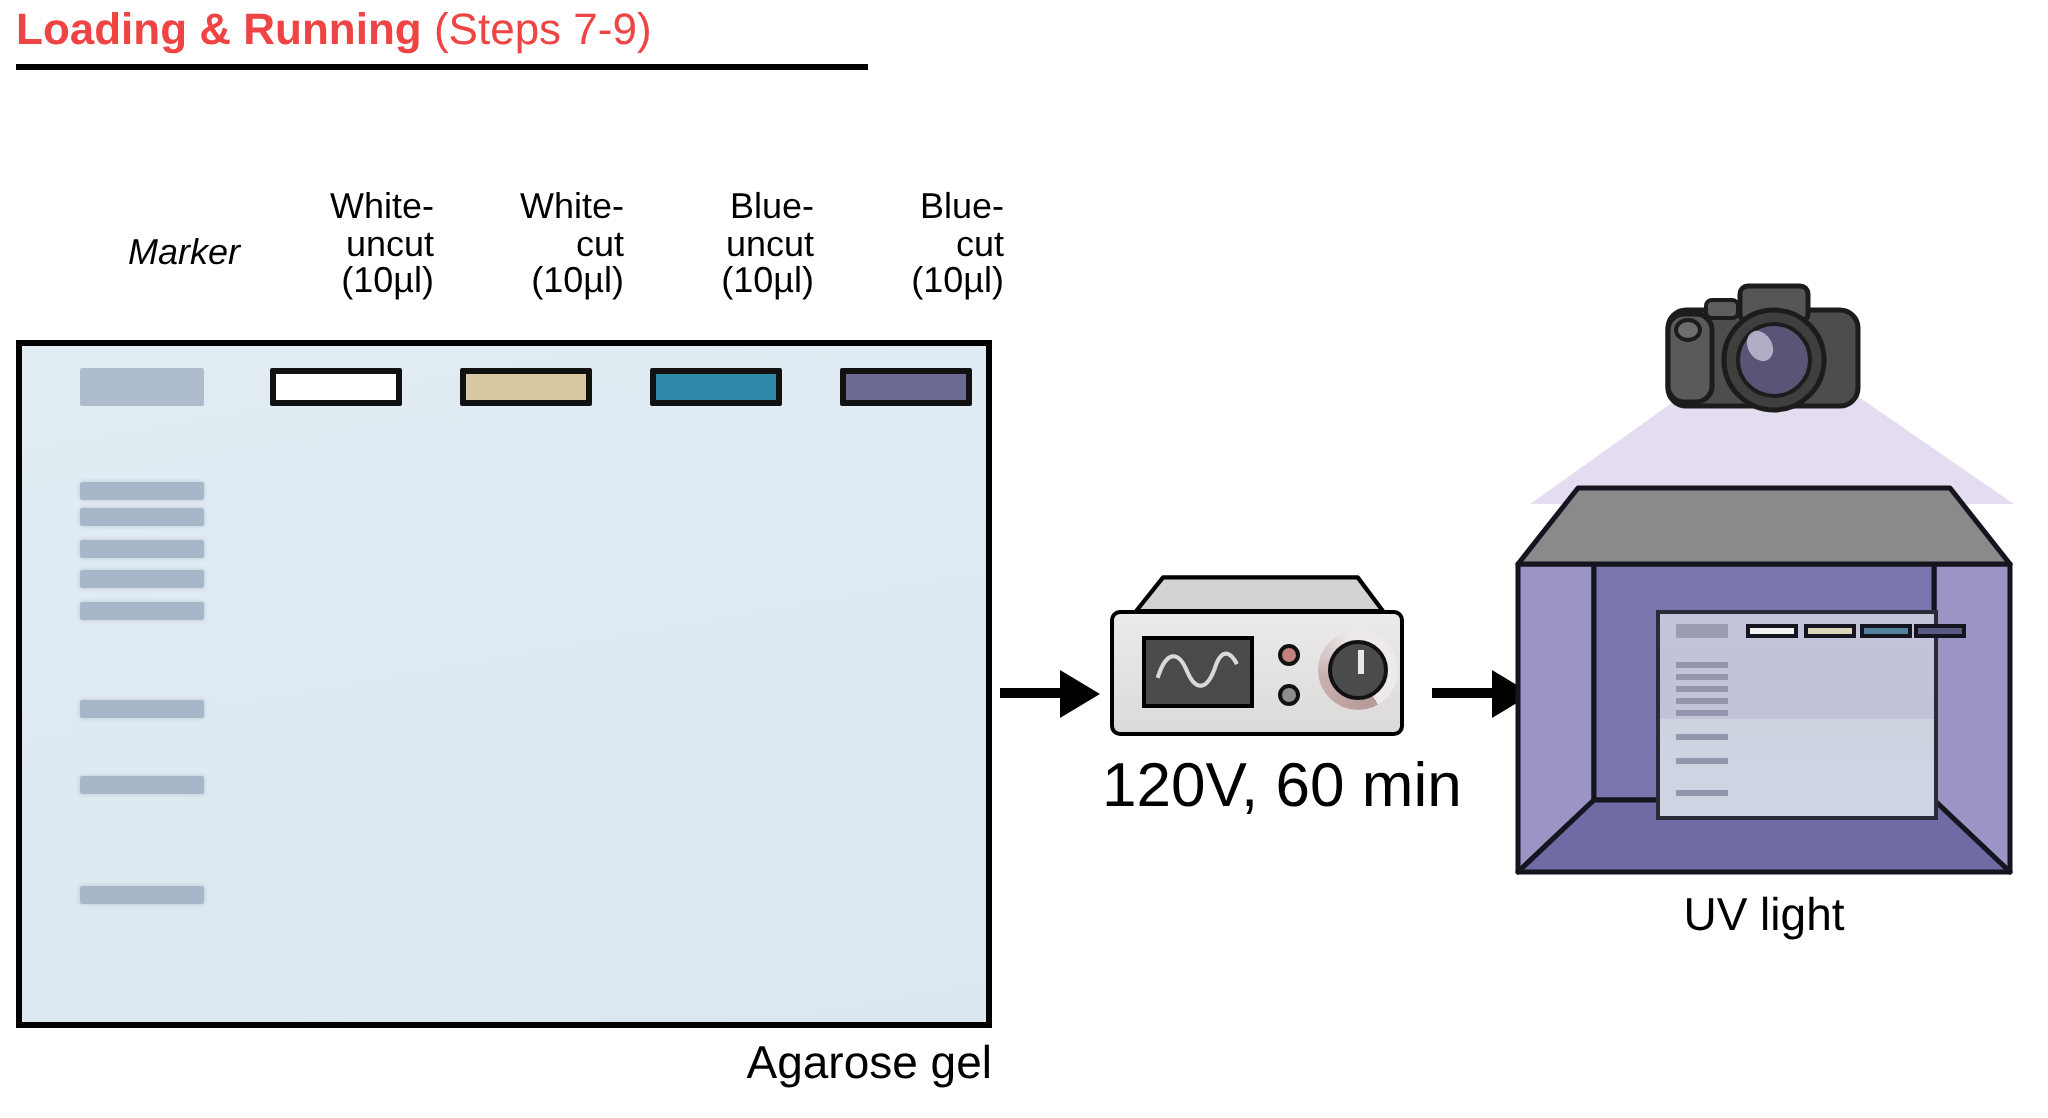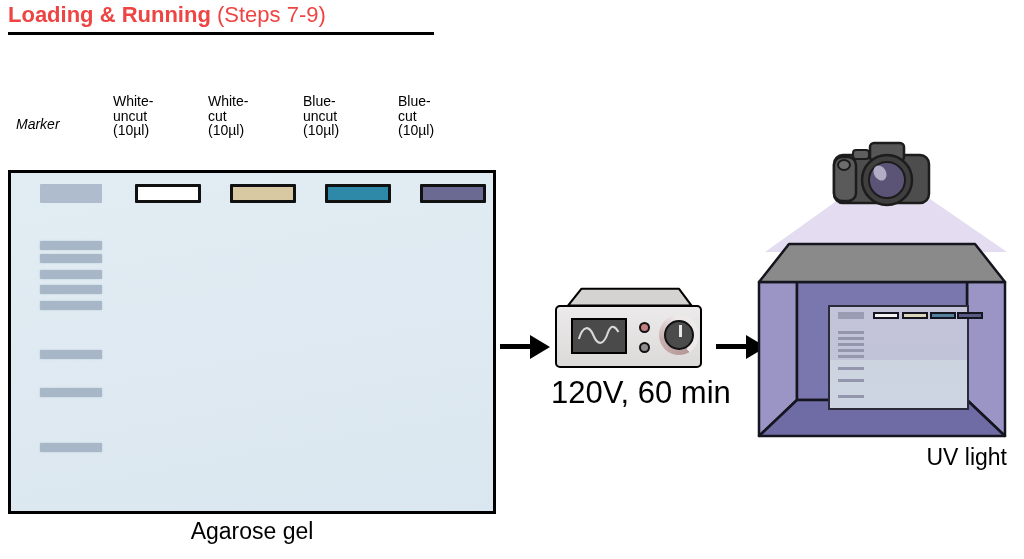--- a/index.html
+++ b/index.html
@@ -12,21 +12,21 @@
   .abs{position:absolute;}
 
   
   #title-block{left:8px;top:2px;}
   #title-text{font-size:22px;color:#ef4444;white-space:nowrap;}
   #title-text .bold{font-weight:bold;}
   #title-underline{left:8px;top:32px;width:426px;height:3px;background:#000;}
 
   
   .col-head{
-    text-align:left;font-size:14px;color:#000;line-height:1.04;
+    text-align:right;font-size:18px;color:#000;line-height:1.04;
     white-space:nowrap;
   }
   .col-head .ln{display:block;}
 
   
   #gel{
     left:8px;top:170px;width:488px;height:344px;
     background:linear-gradient(170deg,#e2ecf3 0%,#dee9f1 55%,#dbe7f0 100%);
     border:3px solid #000;box-sizing:border-box;
   }
@@ -36,21 +36,21 @@
   }
   .marker-well{
     position:absolute;background:#aebcce;height:19px;border-radius:1px;
   }
   .band{
     position:absolute;background:#a8b7c8;height:9px;border-radius:1px;
     box-shadow:0 0 2px rgba(168,183,200,.7);
   }
 
   #gel-caption{
-    left:8px;top:518px;width:488px;text-align:center;
+    left:8px;top:518px;width:488px;text-align:right;
     font-size:23px;color:#000;
   }
 
   
   .arrow-shaft{background:#000;height:5px;}
   .arrow-head{
     width:0;height:0;border-top:12px solid transparent;
     border-bottom:12px solid transparent;border-left:20px solid #000;
   }
 
@@ -92,21 +92,21 @@
     position:absolute;left:13px;top:3px;width:2.5px;height:12px;background:#e8e8e8;
   }
   #psu-caption{
     left:551px;top:375px;width:155px;text-align:center;
     font-size:31px;color:#000;white-space:nowrap;
   }
 
   
   #uvbox{left:757px;top:240px;width:250px;height:205px;}
   #uv-caption{
-    left:757px;top:444px;width:250px;text-align:right;
+    left:757px;top:444px;width:250px;text-align:center;
     font-size:23px;color:#000;
   }
 
   
   #mini-gel{
     position:absolute;left:71px;top:65px;width:141px;height:105px;
     background:linear-gradient(180deg,#c3c4da 0%,#c1c3d9 52%,#ccd4e0 52%,#ccd5e1 100%);
     border:2px solid #2a2a38;box-sizing:border-box;
   }
   .mini-well{position:absolute;height:7px;border:2px solid #15151f;box-sizing:border-box;}

